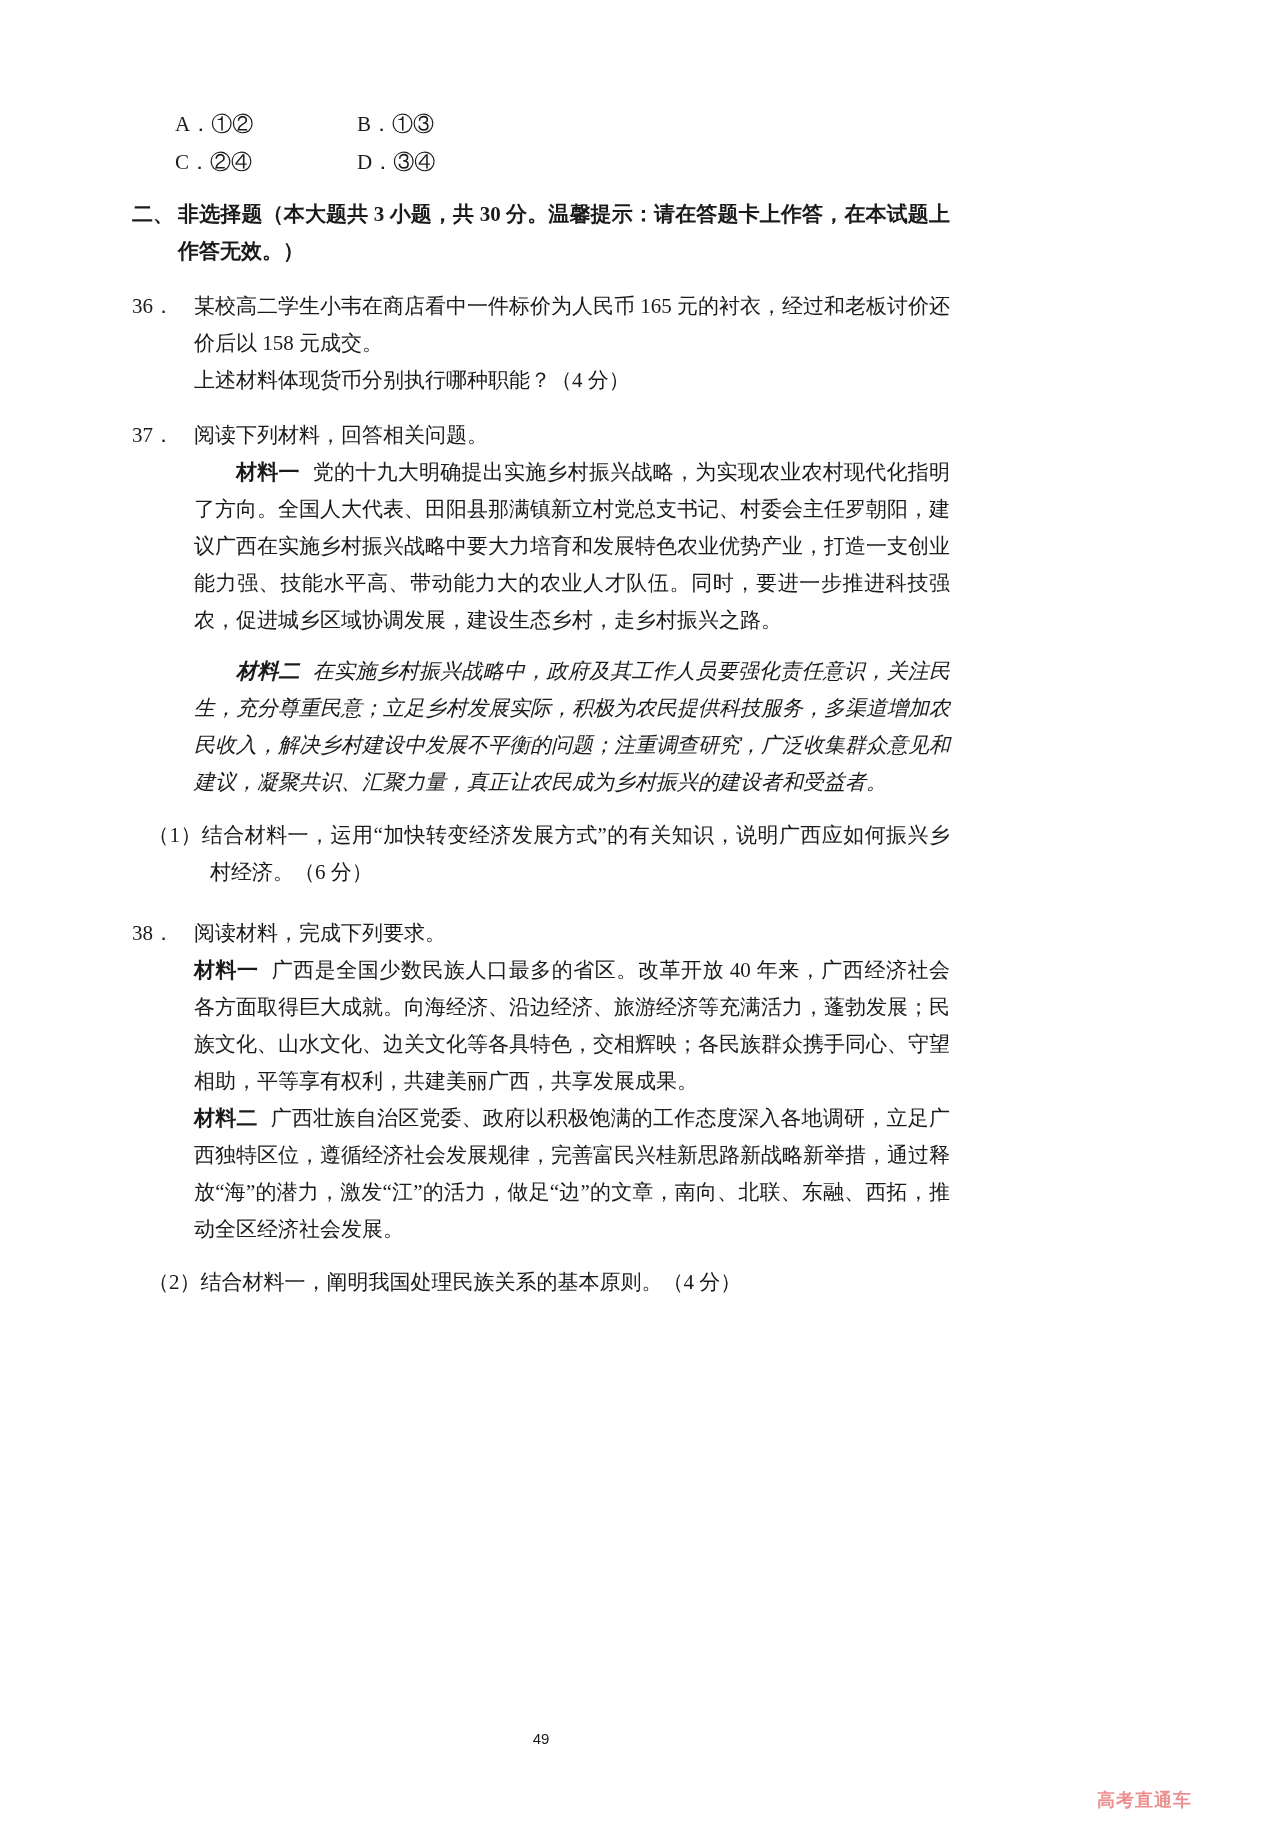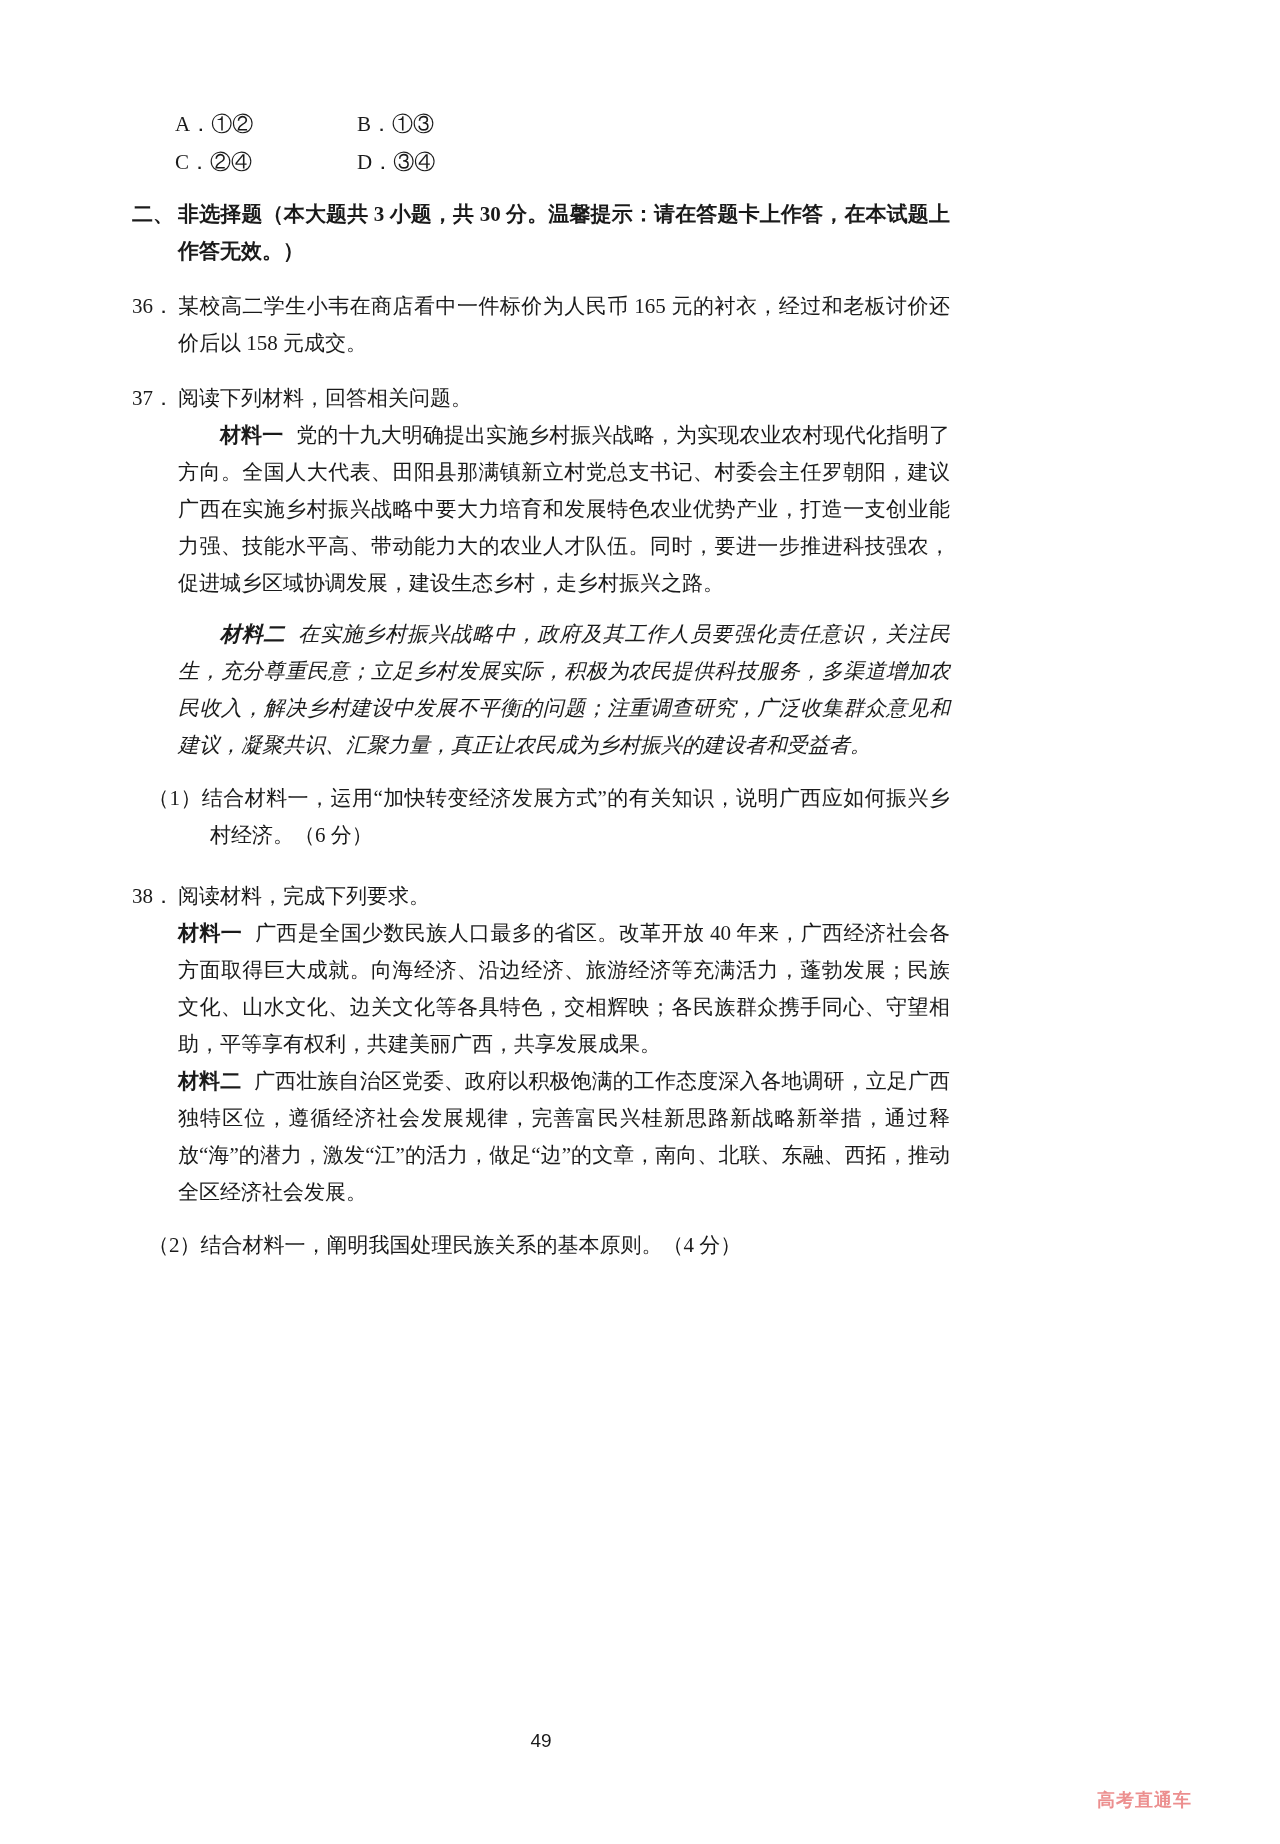--- a/index.html
+++ b/index.html
@@ -22,21 +22,21 @@
     line-height: 37px;
   }
   .options { padding-left: 43px; }
   .opt-row { display: flex; height: 38px; }
   .opt-cell { width: 182px; }
   .section-head { display: flex; font-weight: bold; margin-top: 14px; text-align: justify; }
   .section-label { width: 46px; flex-shrink: 0; }
   .section-text { flex: 1; }
   .qblock { margin-top: 18px; }
   .qblock-38 { margin-top: 24px; }
-  .qrow { display: flex; }
+  .qrow { display: flex; gap: 16px; }
   .qnum { width: 46px; flex-shrink: 0; }
   .qbody { flex: 1; text-align: justify; }
   .qtitle { font-weight: normal; }
   .mat { text-align: justify; }
   .mat-indent { text-indent: 2em; }
   .mat-gap { margin-top: 14px; }
   .mat-label { font-weight: bold; margin-right: 13px; }
   .kai { font-style: italic; }
   .sub {
     margin-left: 16px;
@@ -44,21 +44,21 @@
     text-indent: -62px;
     margin-top: 16px;
     text-align: justify;
   }
   .page-number {
     position: absolute;
     left: 132px;
     top: 1730px;
     width: 818px;
     text-align: center;
-    font-size: 19px;
+    font-size: 15px;
     font-family: "Liberation Sans", "DejaVu Sans", sans-serif;
   }
   .watermark {
     position: absolute;
     right: 88px;
     top: 1788px;
     font-size: 18px;
     font-weight: bold;
     letter-spacing: 1px;
     color: #ec8f8f;
@@ -85,20 +85,21 @@
     <div class="section-head">
       <span class="section-label">二、</span>
       <span class="section-text">非选择题（本大题共 3 小题，共 30 分。温馨提示：请在答题卡上作答，在本试题上作答无效。）</span>
     </div>
 
     <div class="qblock">
       <div class="qrow">
         <span class="qnum">36．</span>
         <div class="qbody">
           <p>某校高二学生小韦在商店看中一件标价为人民币 165 元的衬衣，经过和老板讨价还价后以 158 元成交。</p>
+          <p>上述材料体现货币分别执行哪种职能？（4 分）</p>
         </div>
       </div>
     </div>
 
     <div class="qblock">
       <div class="qrow">
         <span class="qnum">37．</span>
         <div class="qbody">
           <p class="qtitle">阅读下列材料，回答相关问题。</p>
           <p class="mat mat-indent"><span class="mat-label">材料一</span><span>党的十九大明确提出实施乡村振兴战略，为实现农业农村现代化指明了方向。全国人大代表、田阳县那满镇新立村党总支书记、村委会主任罗朝阳，建议广西在实施乡村振兴战略中要大力培育和发展特色农业优势产业，打造一支创业能力强、技能水平高、带动能力大的农业人才队伍。同时，要进一步推进科技强农，促进城乡区域协调发展，建设生态乡村，走乡村振兴之路。</span></p>

